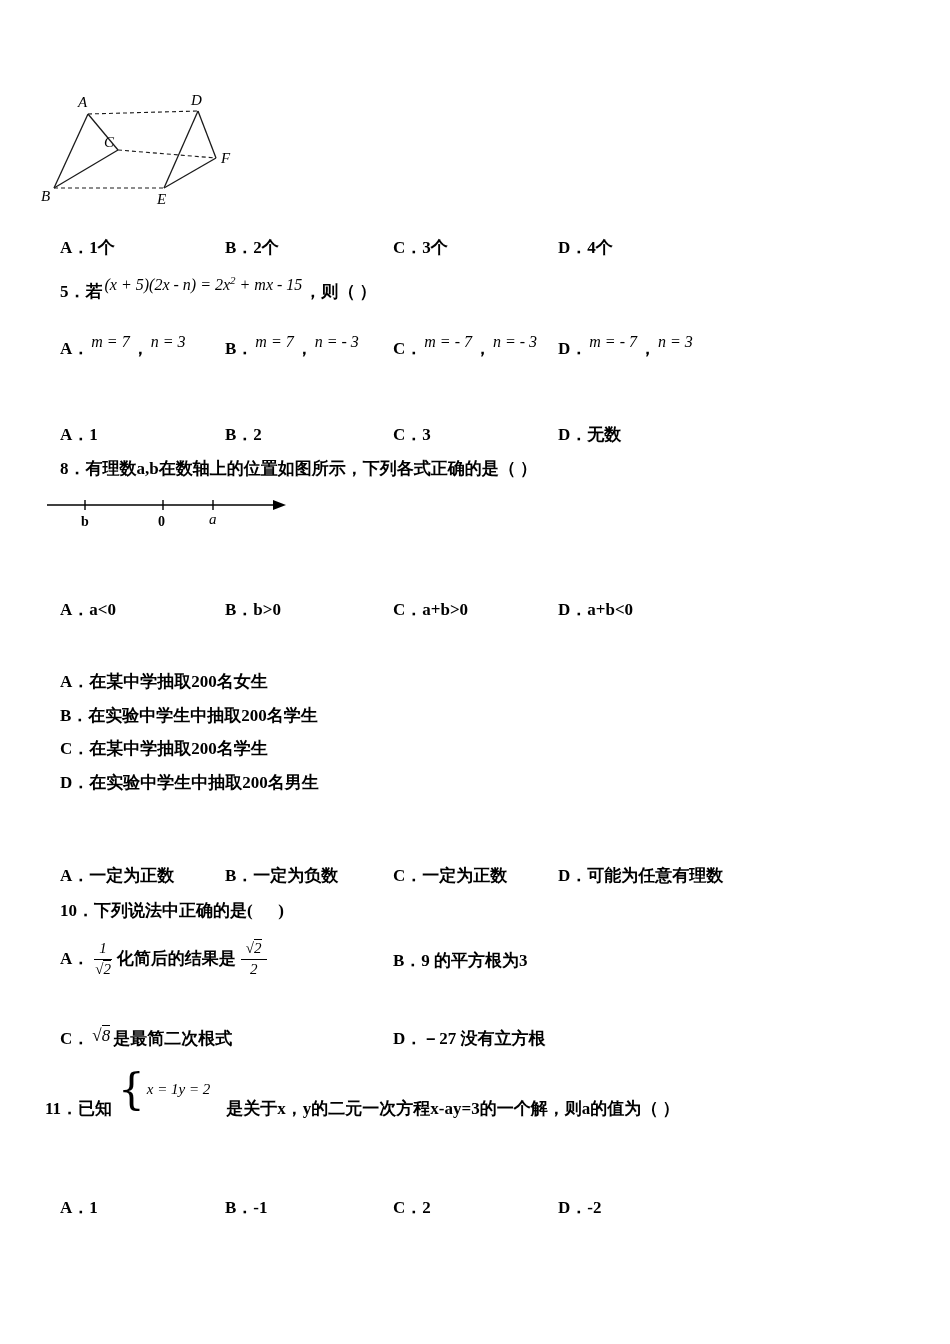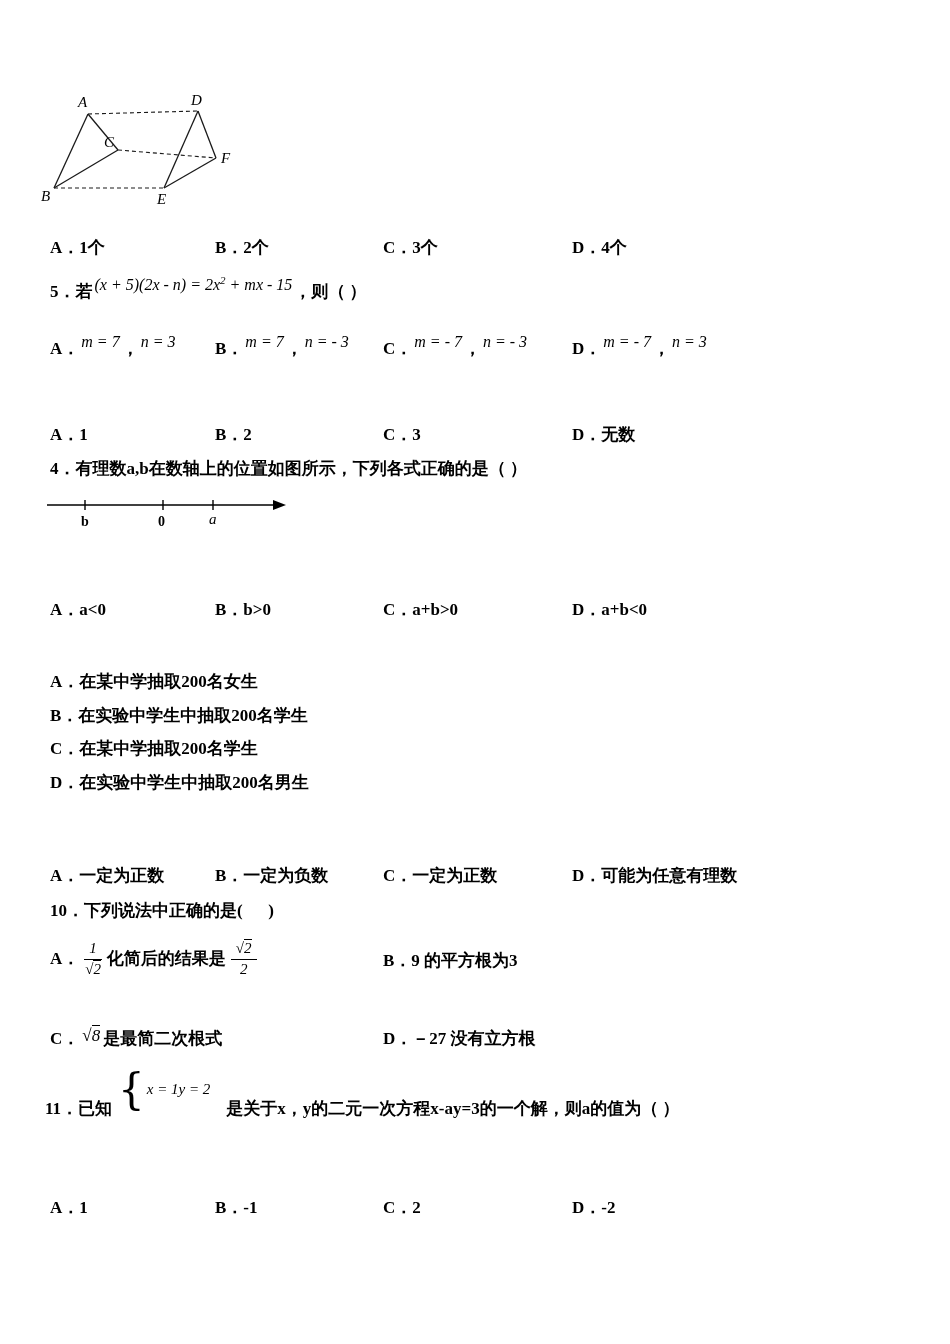--- a/index.html
+++ b/index.html
@@ -1,23 +1,23 @@
 <!DOCTYPE html>
 <html><head>
 <meta charset="utf-8">
 <style>
   html,body{margin:0;padding:0;}
   body{width:950px;height:1344px;background:#ffffff;position:relative;overflow:hidden;
        font-family:"Liberation Serif","DejaVu Serif",serif;color:#000;}
   .page{position:absolute;inset:0;background:#fff;}
   .fig{position:absolute;}
-  .row{position:absolute;left:50px;font-size:17px;font-weight:bold;line-height:1.25;}
+  .row{position:absolute;left:60px;font-size:17px;font-weight:bold;line-height:1.25;}
   [data-bind]{white-space:pre;}
   .c{position:absolute;top:0;white-space:nowrap;}
-  .c1{left:0}.c2{left:165px}.c3{left:333px}.c4{left:522px}
+  .c1{left:0}.c2{left:165px}.c3{left:333px}.c4{left:498px}
   .math{font-style:italic;font-weight:normal;font-size:16px;font-family:"Liberation Serif",serif;}
   .raise{position:relative;top:-7px;display:inline-block;margin:0 2px;}
   .raise2{position:relative;top:-3px;display:inline-block;margin:0 3px;font-size:17px;}
   sup{font-size:11px;}
   .solid line{stroke:#1a1a1a;stroke-width:1.3;}
   .dashed line{stroke:#1a1a1a;stroke-width:1.1;stroke-dasharray:4 3;}
   svg text{font-family:"Liberation Serif",serif;font-style:italic;font-size:15px;fill:#000;}
   svg text.up{font-style:normal;font-weight:bold;font-size:14px;}
   .nl line{stroke:#000;stroke-width:1.4;}
   .frac{display:inline-flex;flex-direction:column;align-items:center;font-size:15px;line-height:1.15;
@@ -76,21 +76,21 @@
     <span class="c c4"><span data-bind="q5.options.d.label">D．</span><span class="math raise" data-bind="q5.options.d.m">m = - 7</span><span data-bind="q5.options.d.comma">，</span><span class="math raise" data-bind="q5.options.d.n">n = 3</span></span>
   </div>
 
   <div class="row" style="top:424px">
     <span class="c c1" data-bind="q6.options.a">A．1</span>
     <span class="c c2" data-bind="q6.options.b">B．2</span>
     <span class="c c3" data-bind="q6.options.c">C．3</span>
     <span class="c c4" data-bind="q6.options.d">D．无数</span>
   </div>
 
-  <div class="row" style="top:458px" data-bind="q7.stem">4．有理数a,b在数轴上的位置如图所示，下列各式正确的是（ ）</div>
+  <div class="row" style="top:458px" data-bind="q7.stem">8．有理数a,b在数轴上的位置如图所示，下列各式正确的是（ ）</div>
 
   <svg class="fig nl" style="left:45px;top:492px" width="250" height="42" viewBox="0 0 250 42">
     <line x1="2" y1="13" x2="230" y2="13"></line>
     <polygon points="241,13 228,8 228,18" fill="#000"></polygon>
     <line x1="40" y1="8" x2="40" y2="18"></line>
     <line x1="118" y1="8" x2="118" y2="18"></line>
     <line x1="168" y1="8" x2="168" y2="18"></line>
     <text class="up" x="36" y="34" data-bind="q7.numberline.left_label">b</text>
     <text class="up" x="113" y="34" data-bind="q7.numberline.zero_label">0</text>
     <text x="164" y="32" data-bind="q7.numberline.right_label">a</text>

